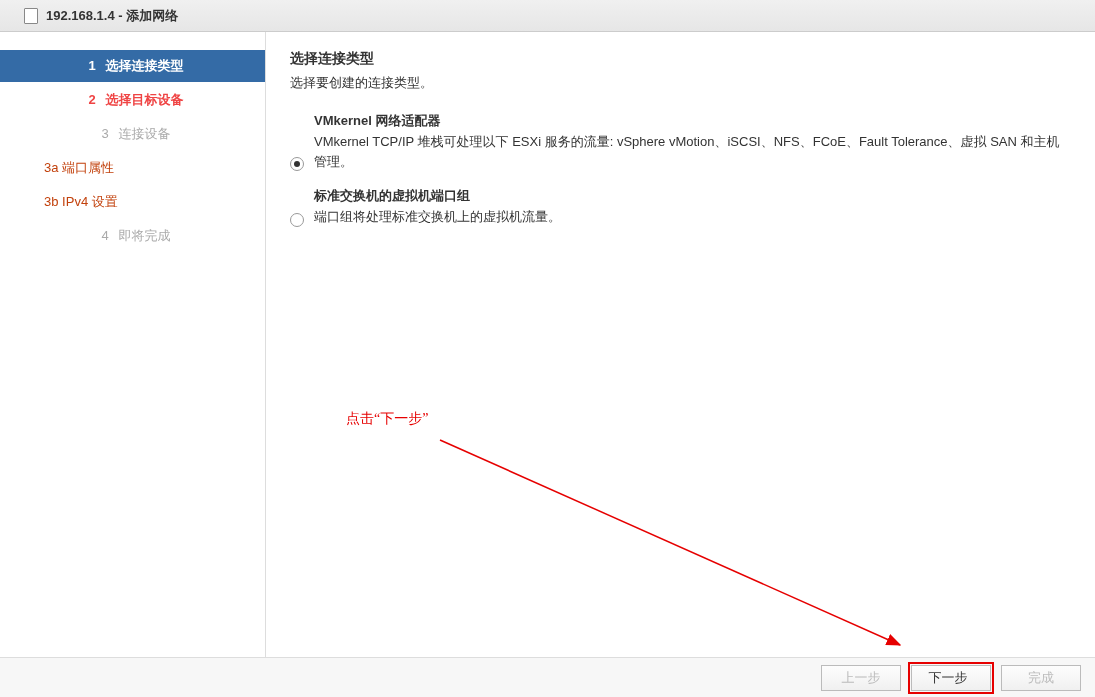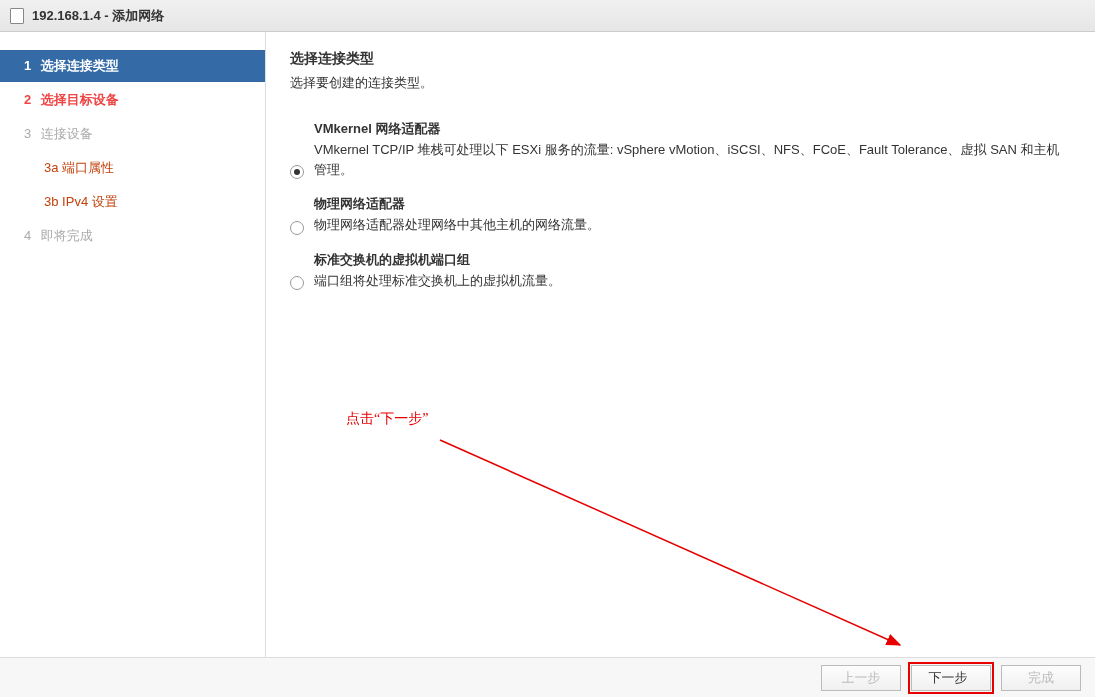--- a/index.html
+++ b/index.html
@@ -11,21 +11,21 @@
       height: 697px;
       position: relative;
       overflow: hidden;
     }
     .titlebar {
       height: 32px;
       background: linear-gradient(#f0f0f0, #e6e6e6);
       border-bottom: 1px solid #ccc;
       display: flex;
       align-items: center;
-      padding: 0 10px;
+      padding: 0 24px;
       font-weight: bold;
       color: #333;
     }
     .titlebar-icon {
       width: 14px; height: 16px;
       border: 1px solid #888;
       background: #fff;
       margin-right: 8px;
       border-radius: 1px;
     }
@@ -35,20 +35,21 @@
     }
     .sidebar {
       width: 265px;
       padding: 18px 0 0 0;
     }
     .step {
       padding: 7px 17px 7px 24px;
       margin-bottom: 2px;
       color: #333;
       cursor: pointer;
+      text-align: center;
     }
     .step.future {
       color: #aaa;
     }
     .step.selected {
       background: #346ba6;
       color: #fff;
       font-weight: bold;
     }
     .step.bold {
@@ -69,21 +70,21 @@
       flex: 1;
       padding: 18px 24px;
       color: #333;
     }
     .content-title {
       font-weight: bold;
       font-size: 14px;
       margin-bottom: 6px;
     }
     .content-subtitle {
-      margin-bottom: 28px;
+      margin-bottom: 20px;
       color: #333;
     }
     .option {
       margin-bottom: 16px;
       display: flex;
       align-items: flex-end;
     }
     .radio {
       width: 14px; height: 14px;
       border: 1px solid #999;
@@ -201,27 +202,20 @@
     <div class="content-subtitle">选择要创建的连接类型。</div>
 
     <div class="option">
       <div class="radio checked"></div>
       <div class="option-text">
         <div class="option-title">VMkernel 网络适配器</div>
         <div class="option-desc">VMkernel TCP/IP 堆栈可处理以下 ESXi 服务的流量: vSphere vMotion、iSCSI、NFS、FCoE、Fault Tolerance、虚拟 SAN 和主机管理。</div>
       </div>
     </div>
 
-    <div class="option">
-      <div class="radio"></div>
-      <div class="option-text">
-        <div class="option-title">物理网络适配器</div>
-        <div class="option-desc">物理网络适配器处理网络中其他主机的网络流量。</div>
-      </div>
-    </div>
 
     <div class="option">
       <div class="radio"></div>
       <div class="option-text">
         <div class="option-title">标准交换机的虚拟机端口组</div>
         <div class="option-desc">端口组将处理标准交换机上的虚拟机流量。</div>
       </div>
     </div>
   </div>
 </div>

